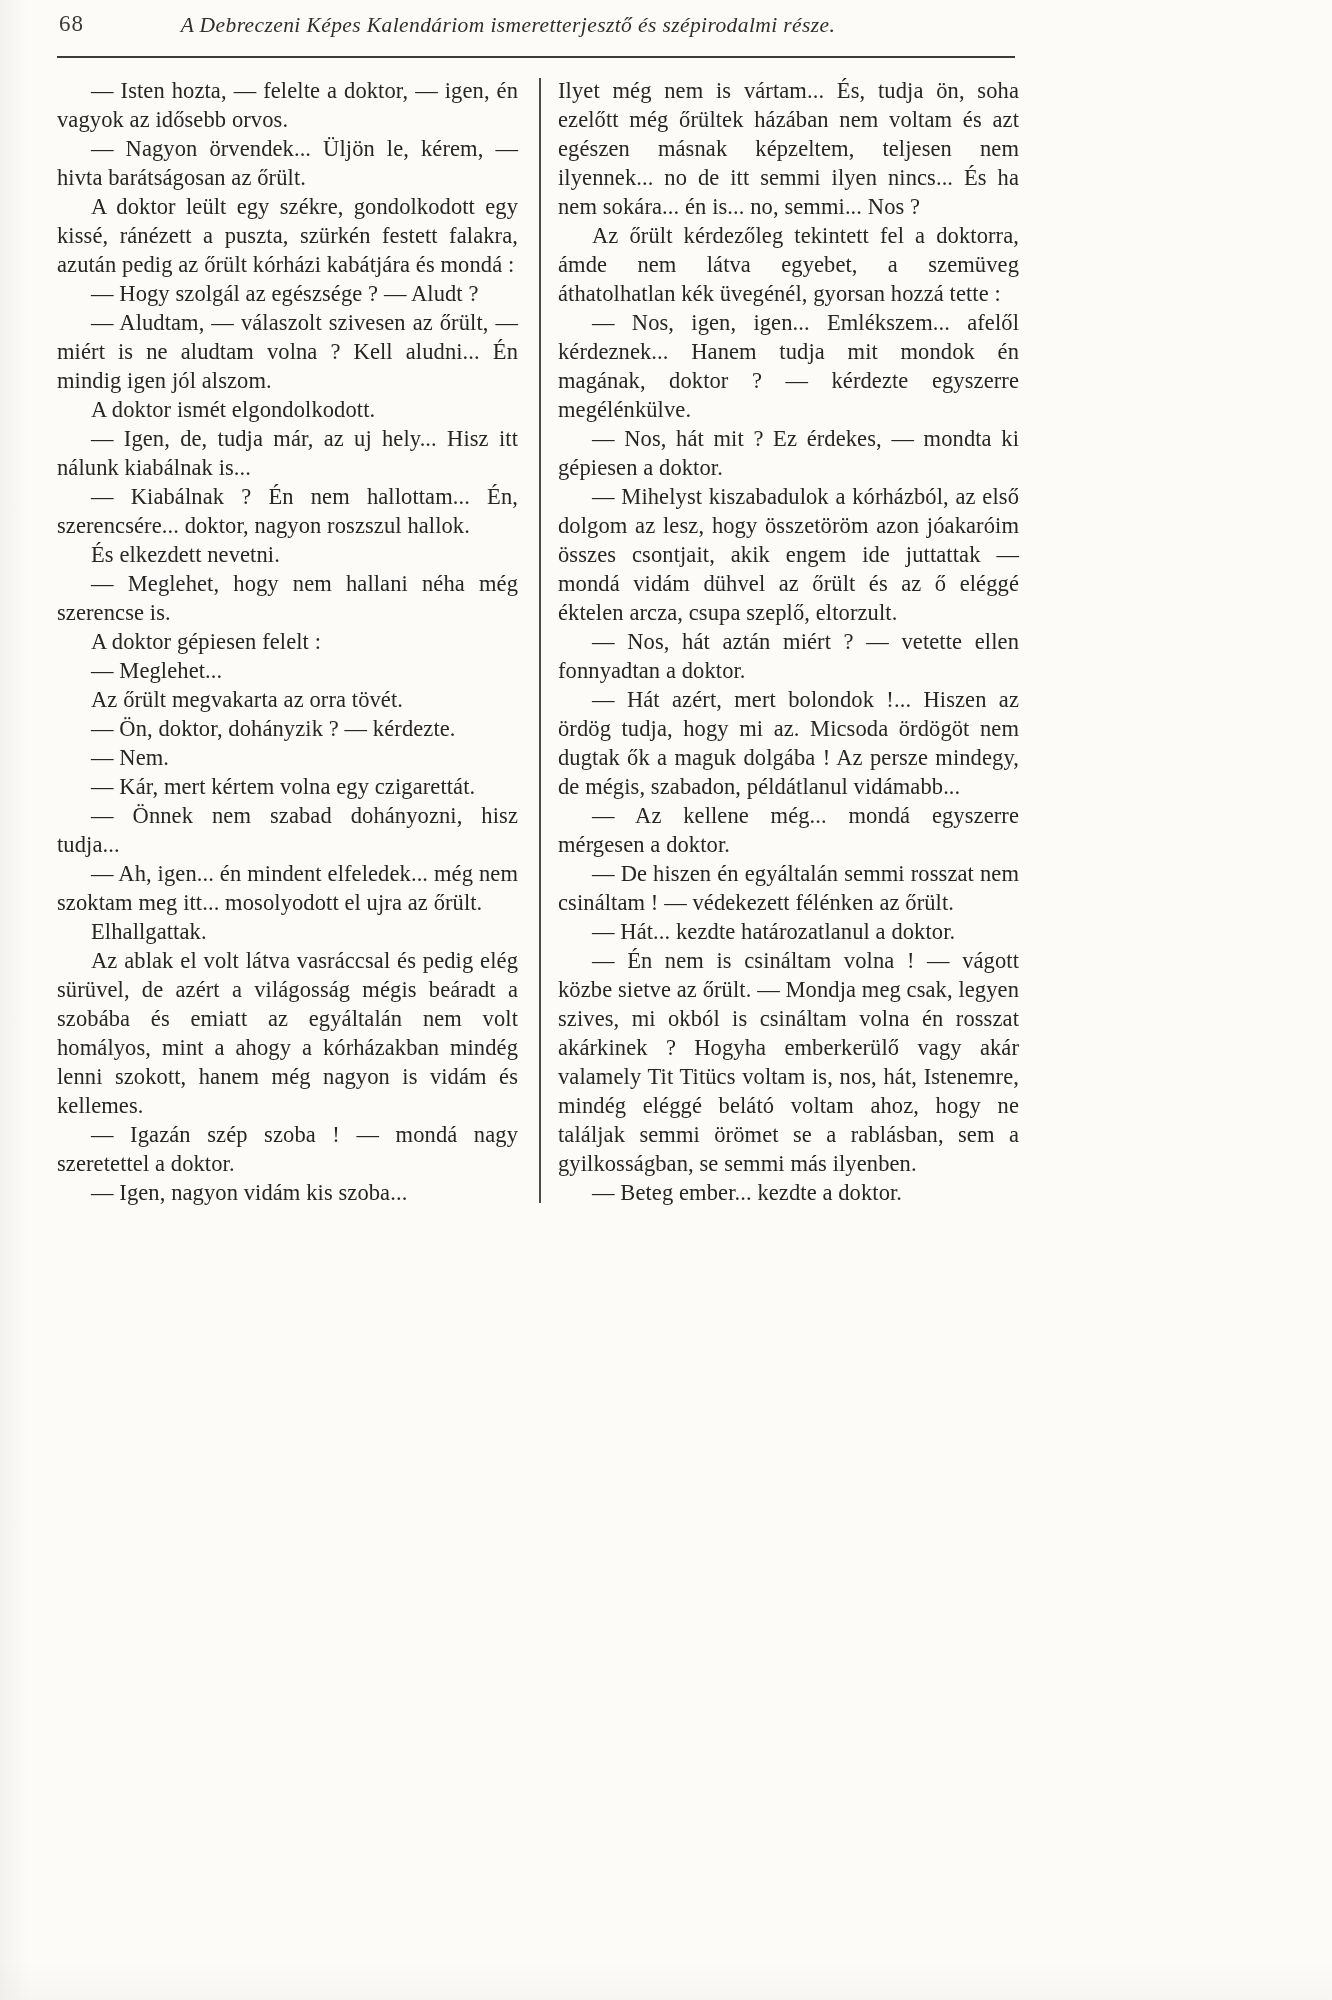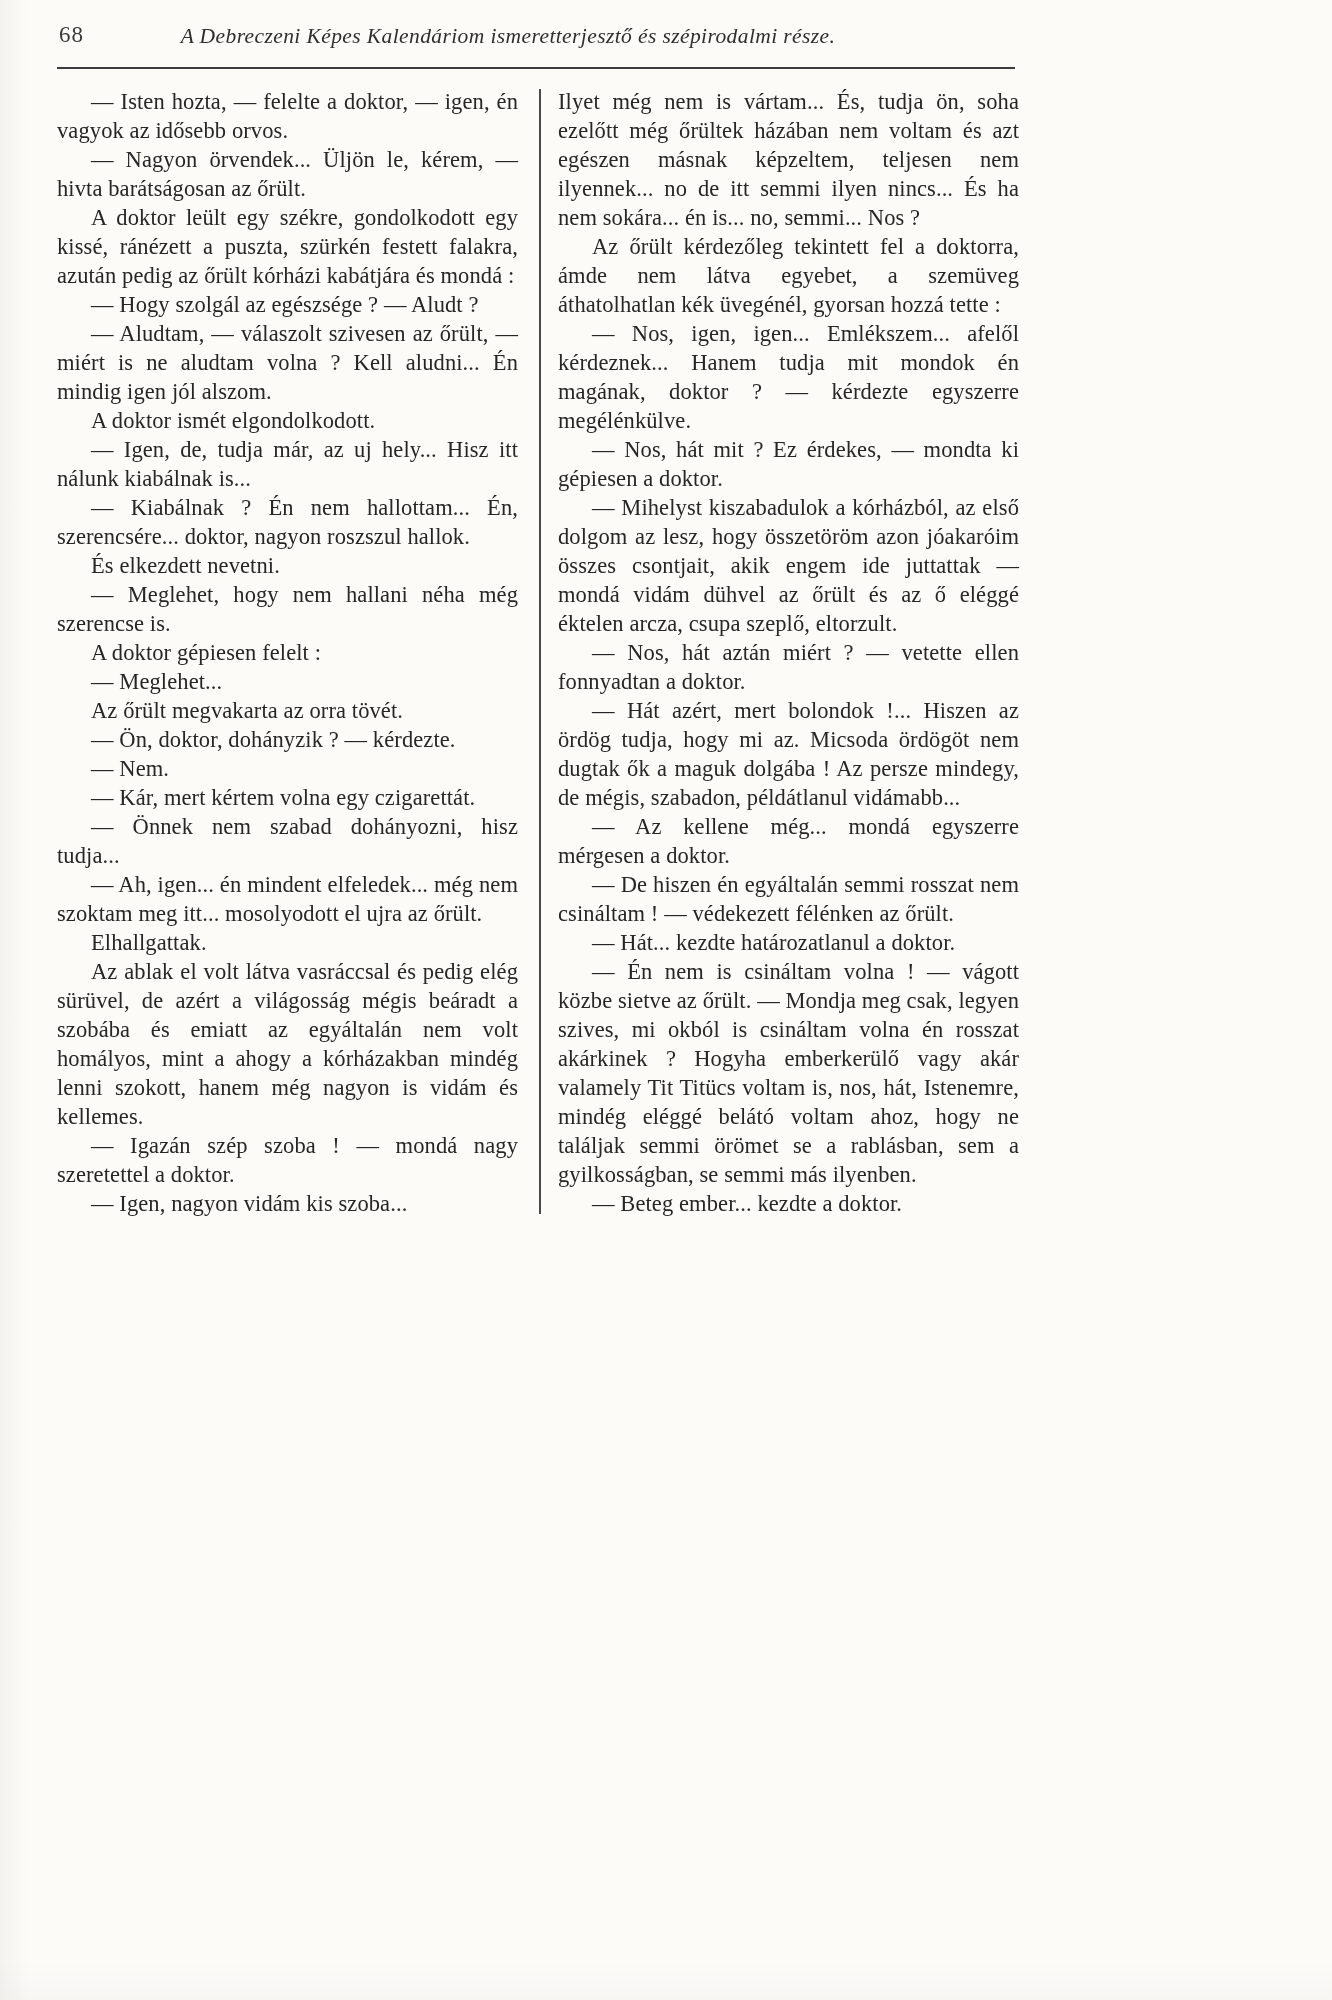--- a/index.html
+++ b/index.html
@@ -9,21 +9,21 @@
   }
   .page {
     position: relative;
     width: 1332px;
     height: 2000px;
     margin: 0 auto;
     background: #fcfbf8;
     color: #262626;
     font-family: "Liberation Serif", "DejaVu Serif", serif;
     box-sizing: border-box;
-    padding: 18px 0 0 57px;
+    padding: 7px 0 0 57px;
     overflow: hidden;
   }
   
   .page::before {
     content: "";
     position: absolute;
     inset: 0;
     pointer-events: none;
     background:
       linear-gradient(90deg, rgba(0,0,0,0.035) 0, rgba(0,0,0,0) 28px),

